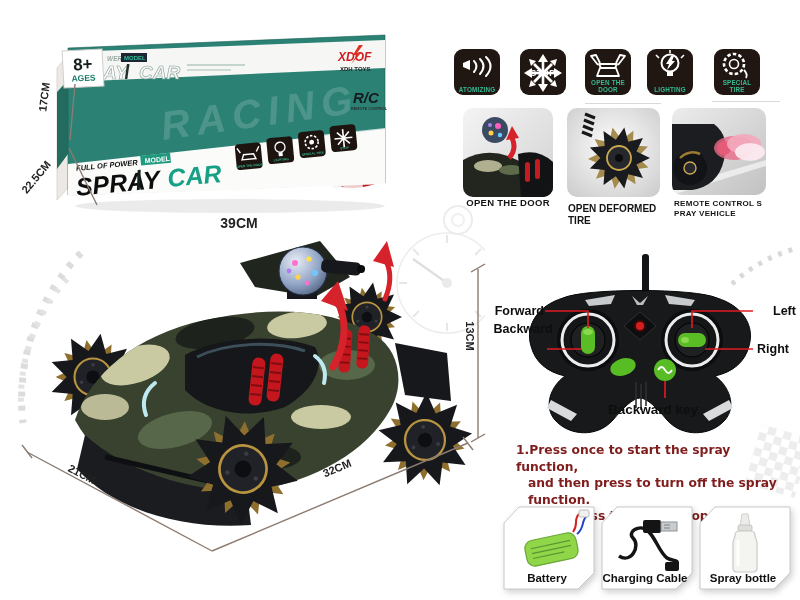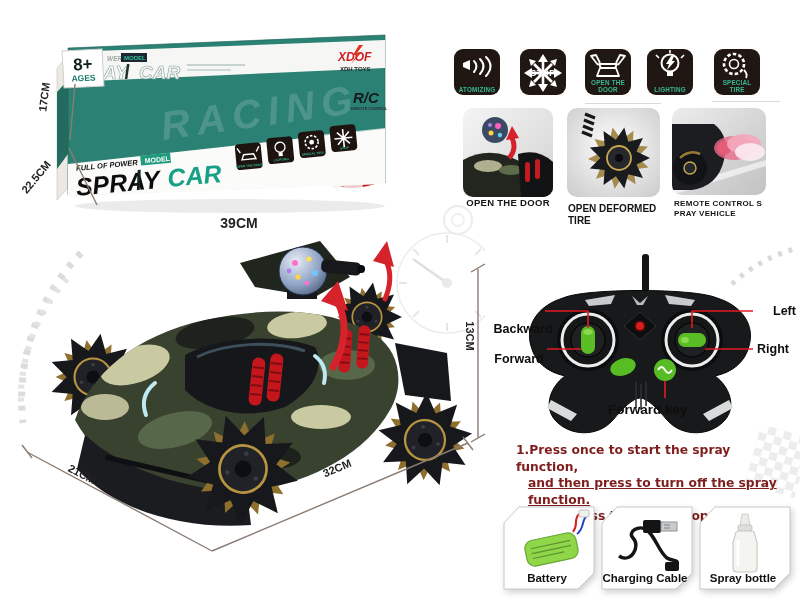--- a/index.html
+++ b/index.html
@@ -11,21 +11,21 @@
   .feat .flabel{position:absolute;left:1px;right:1px;bottom:2px;text-align:center;
     font-size:6.3px;line-height:7px;font-weight:800;color:#35b893;letter-spacing:.2px;}
   .feat .stoplabel{position:absolute;left:0;right:0;top:19px;text-align:center;
     font-size:8.5px;font-weight:900;color:#fff;letter-spacing:.5px;}
   .photo{position:absolute;top:108px;border-radius:10px;overflow:hidden;}
   .caption{position:absolute;font-weight:900;color:#141414;}
   .ctl-label{position:absolute;font-size:12.5px;font-weight:800;color:#0e0e0e;}
   .dim-label{position:absolute;font-size:11px;font-weight:bold;color:#222;text-align:center;}
   .instr{position:absolute;left:516px;top:442px;width:280px;font-size:12.3px;line-height:16.5px;
     font-weight:800;color:#7f1d1d;font-family:"DejaVu Sans", sans-serif;}
-  .instr .ind{padding-left:12px;text-decoration:underline;}
+  .instr .ind{padding-left:12px;}
   .acc{position:absolute;top:506px;width:92px;height:84px;filter:drop-shadow(2px 3px 3px rgba(0,0,0,.18));}
   .checker{position:absolute;left:752px;top:430px;width:52px;height:62px;opacity:.28;
     transform:rotate(16deg);
     background-image:repeating-conic-gradient(#bdbdbd 0% 25%, transparent 0% 50%);
     background-size:16px 16px;}
 </style>
 </head>
 <body>
 
 <div class="scene">
@@ -457,25 +457,25 @@
 
     <g stroke="#e11b22" stroke-width="1.6" fill="none">
       <path d="M60,63 H103 V80"></path>
       <path d="M62,101 H96"></path>
       <path d="M268,63 H207 V80"></path>
       <path d="M268,101 H220"></path>
       <path d="M180,133 V150"></path>
     </g>
   </svg>
 
-  <div class="ctl-label" style="left:494px;top:304px;width:50px;text-align:center;margin-top:48px;">Forward</div>
+  <div class="ctl-label" style="left:494px;top:304px;width:50px;text-align:right;">Forward</div>
   <div class="ctl-label" style="left:480px;top:322px;width:64px;text-align:center;margin-left:11px;">Backward</div>
   <div class="ctl-label" style="left:757px;top:304px;padding-left:16px;">Left</div>
   <div class="ctl-label" style="left:757px;top:342px;">Right</div>
-  <div class="ctl-label" style="left:608px;top:402px;font-size:13.5px;">Forward key</div>
+  <div class="ctl-label" style="left:608px;top:402px;font-size:13.5px;">Backward key</div>
 
   <div class="instr">
     <div>1.Press once to start the spray function,</div>
     <div class="ind">and then press to turn off the spray function.</div>
     <div>2.Long press the door to open and close.</div>
   </div>
 
   <svg class="acc" style="left:503px;" viewBox="0 0 92 84">
     <polygon points="16,1 91,1 91,67 75,83 1,83 1,17" fill="#ffffff" stroke="#c8c8c8" stroke-width="1"></polygon>
     <g transform="rotate(-12 60 40)">

